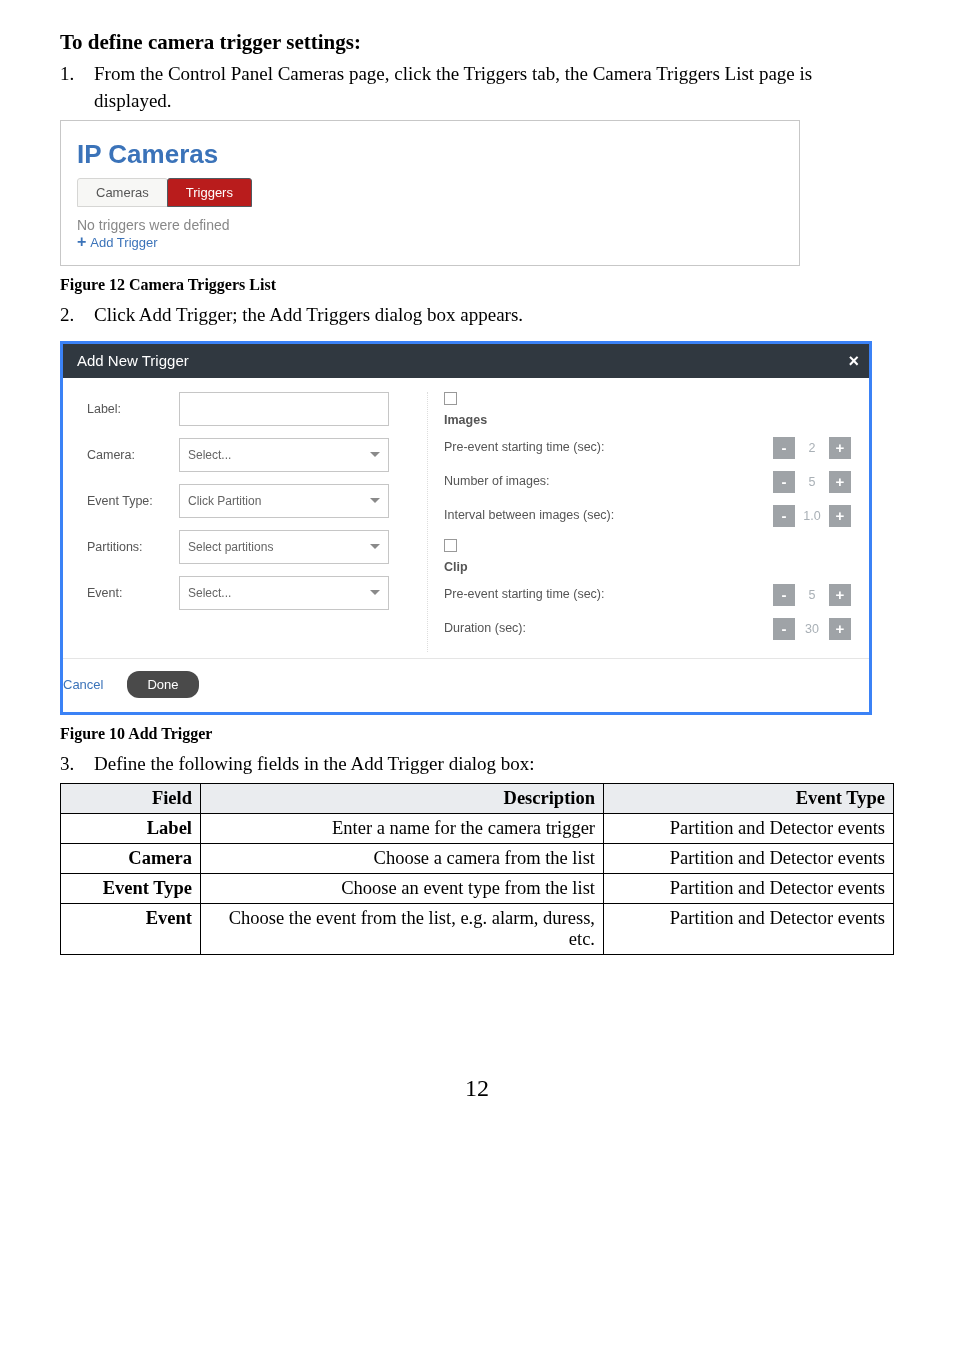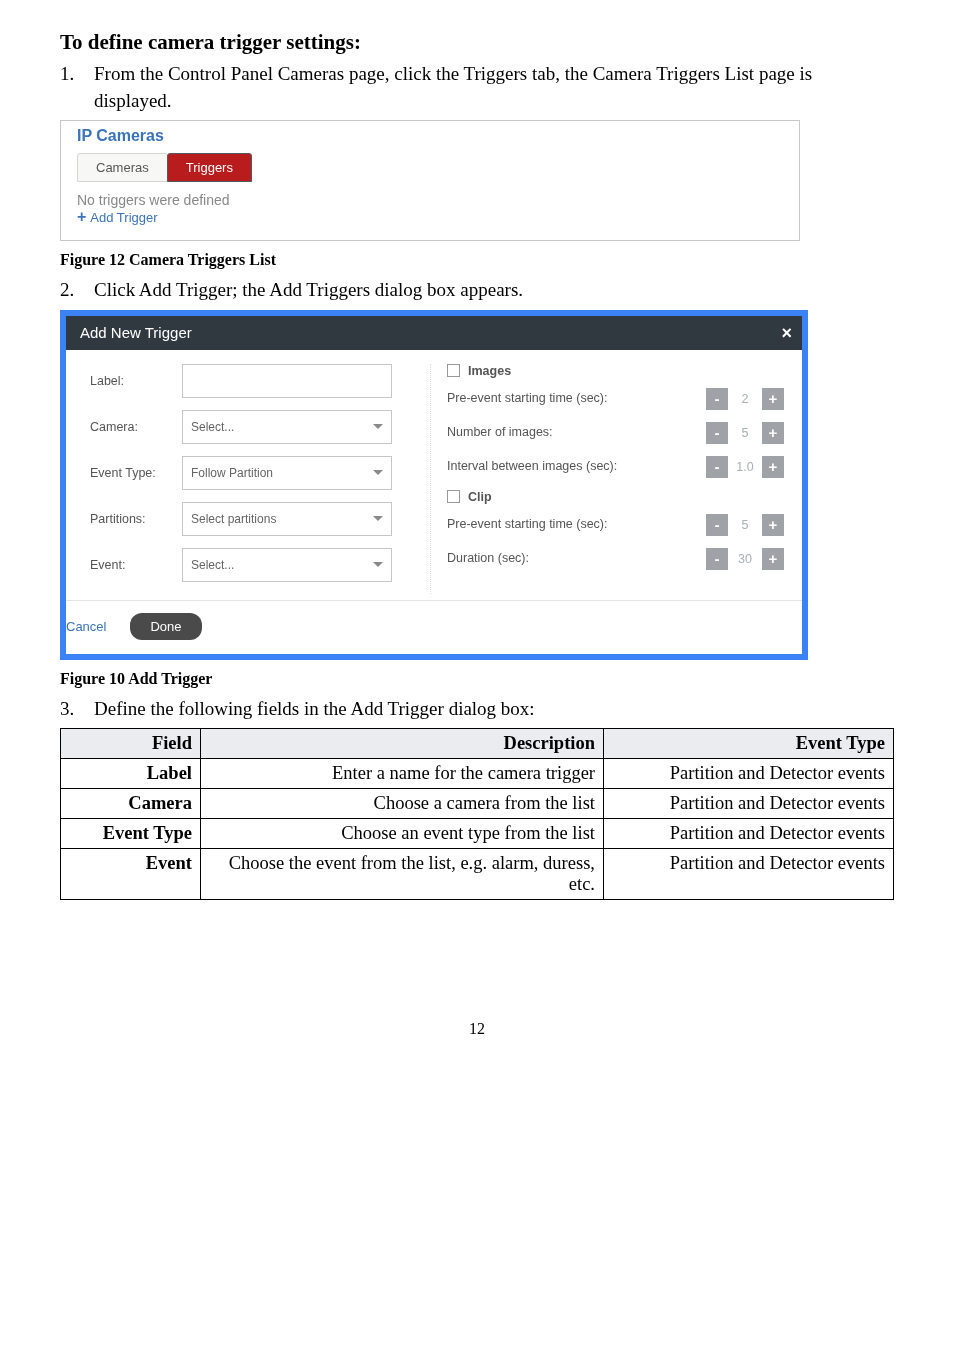--- a/index.html
+++ b/index.html
@@ -34,24 +34,24 @@
   
   .panel1 {
     border: 1px solid #c7c7c7;
     background: #fff;
     padding: 6px 16px 14px 16px;
     margin-top: 6px;
     width: 740px;
   }
   .panel1-title {
     font-family: Arial, Helvetica, sans-serif;
-    font-size: 16px;
+    font-size: 26px;
     font-weight: bold;
     color: #3b73b9;
-    margin: 0 0 8px 0;
+    margin: 12px 0 8px 0;
   }
   .tabs-row { display: flex; }
   .tab {
     font-family: Arial, Helvetica, sans-serif;
     font-size: 13px;
     padding: 6px 18px;
     background: #f7f7f5;
     border: 1px solid #d6d6d4;
     color: #555;
     border-bottom: 1px solid #d6d6d4;
@@ -77,23 +77,23 @@
     display: flex;
     align-items: center;
     gap: 4px;
   }
   .add-trigger .plus {
     font-weight: bold;
     font-size: 16px;
   }
   
   .dialog {
-    width: 748px;
-    border: 6px solid #3b82f6;
-    margin-top: 6px;
+    width: 812px;
+    border: 3px solid #3b82f6;
+    margin-top: 12px;
   }
   .dlg-header {
     background: #303840;
     color: #fff;
     font-family: Arial, Helvetica, sans-serif;
     font-size: 15px;
     padding: 8px 10px 8px 14px;
     display: flex;
     justify-content: space-between;
     align-items: center;
@@ -134,20 +134,21 @@
     border-right: 5px solid transparent;
     border-top: 5px solid #8a8a8a;
   }
   .section-head {
     display: flex;
     align-items: flex-start;
     gap: 8px;
     color: #555;
     font-weight: bold;
     margin-bottom: 10px;
+    flex-direction: column;
   }
   .chk { width: 13px; height: 13px; border: 1px solid #999; background: #fff; }
   .num-row { display: flex; align-items: center; justify-content: space-between; margin-bottom: 12px; }
   .num-row .nlbl { flex: 1; font-size: 12.5px; line-height: 1.2; }
   .stepper { display: flex; align-items: center; }
   .stp-btn { width: 22px; height: 22px; background: #9fa3a7; color: #fff; display: flex; align-items: center; justify-content: center; font-size: 15px; font-weight: bold; }
   .stp-val { width: 34px; height: 22px; display: flex; align-items: center; justify-content: center; color: #a9b0b6; font-size: 12.5px; background: #fff; }
   .dlg-footer {
     border-top: 1px solid #e5e5e5;
     padding: 12px 20px 14px 0;
@@ -175,21 +176,21 @@
   table.defn th, table.defn td {
     border: 1px solid #000;
     padding: 4px 8px;
     text-align: right;
     vertical-align: top;
   }
   table.defn th { background: #eaecef; font-weight: bold; }
   table.defn td.field { font-weight: bold; }
   .page-num {
     text-align: center;
-    font-size: 16px;
+    font-size: 24px;
     margin-top: 120px;
   }
 </style>
 </head>
 <body>
 
 <div class="heading-1">To define camera trigger settings:</div>
 
 <ol class="steps">
   <li>
@@ -236,21 +237,21 @@
       <div class="form-row">
         <div class="lbl">Camera:</div>
         <div class="select-box">
           <span>Select...</span>
           <span class="caret"></span>
         </div>
       </div>
       <div class="form-row">
         <div class="lbl">Event Type:</div>
         <div class="select-box">
-          <span>Follow Partition</span>
+          <span>Click Partition</span>
           <span class="caret"></span>
         </div>
       </div>
       <div class="form-row">
         <div class="lbl">Partitions:</div>
         <div class="select-box">
           <span>Select partitions</span>
           <span class="caret"></span>
         </div>
       </div>

